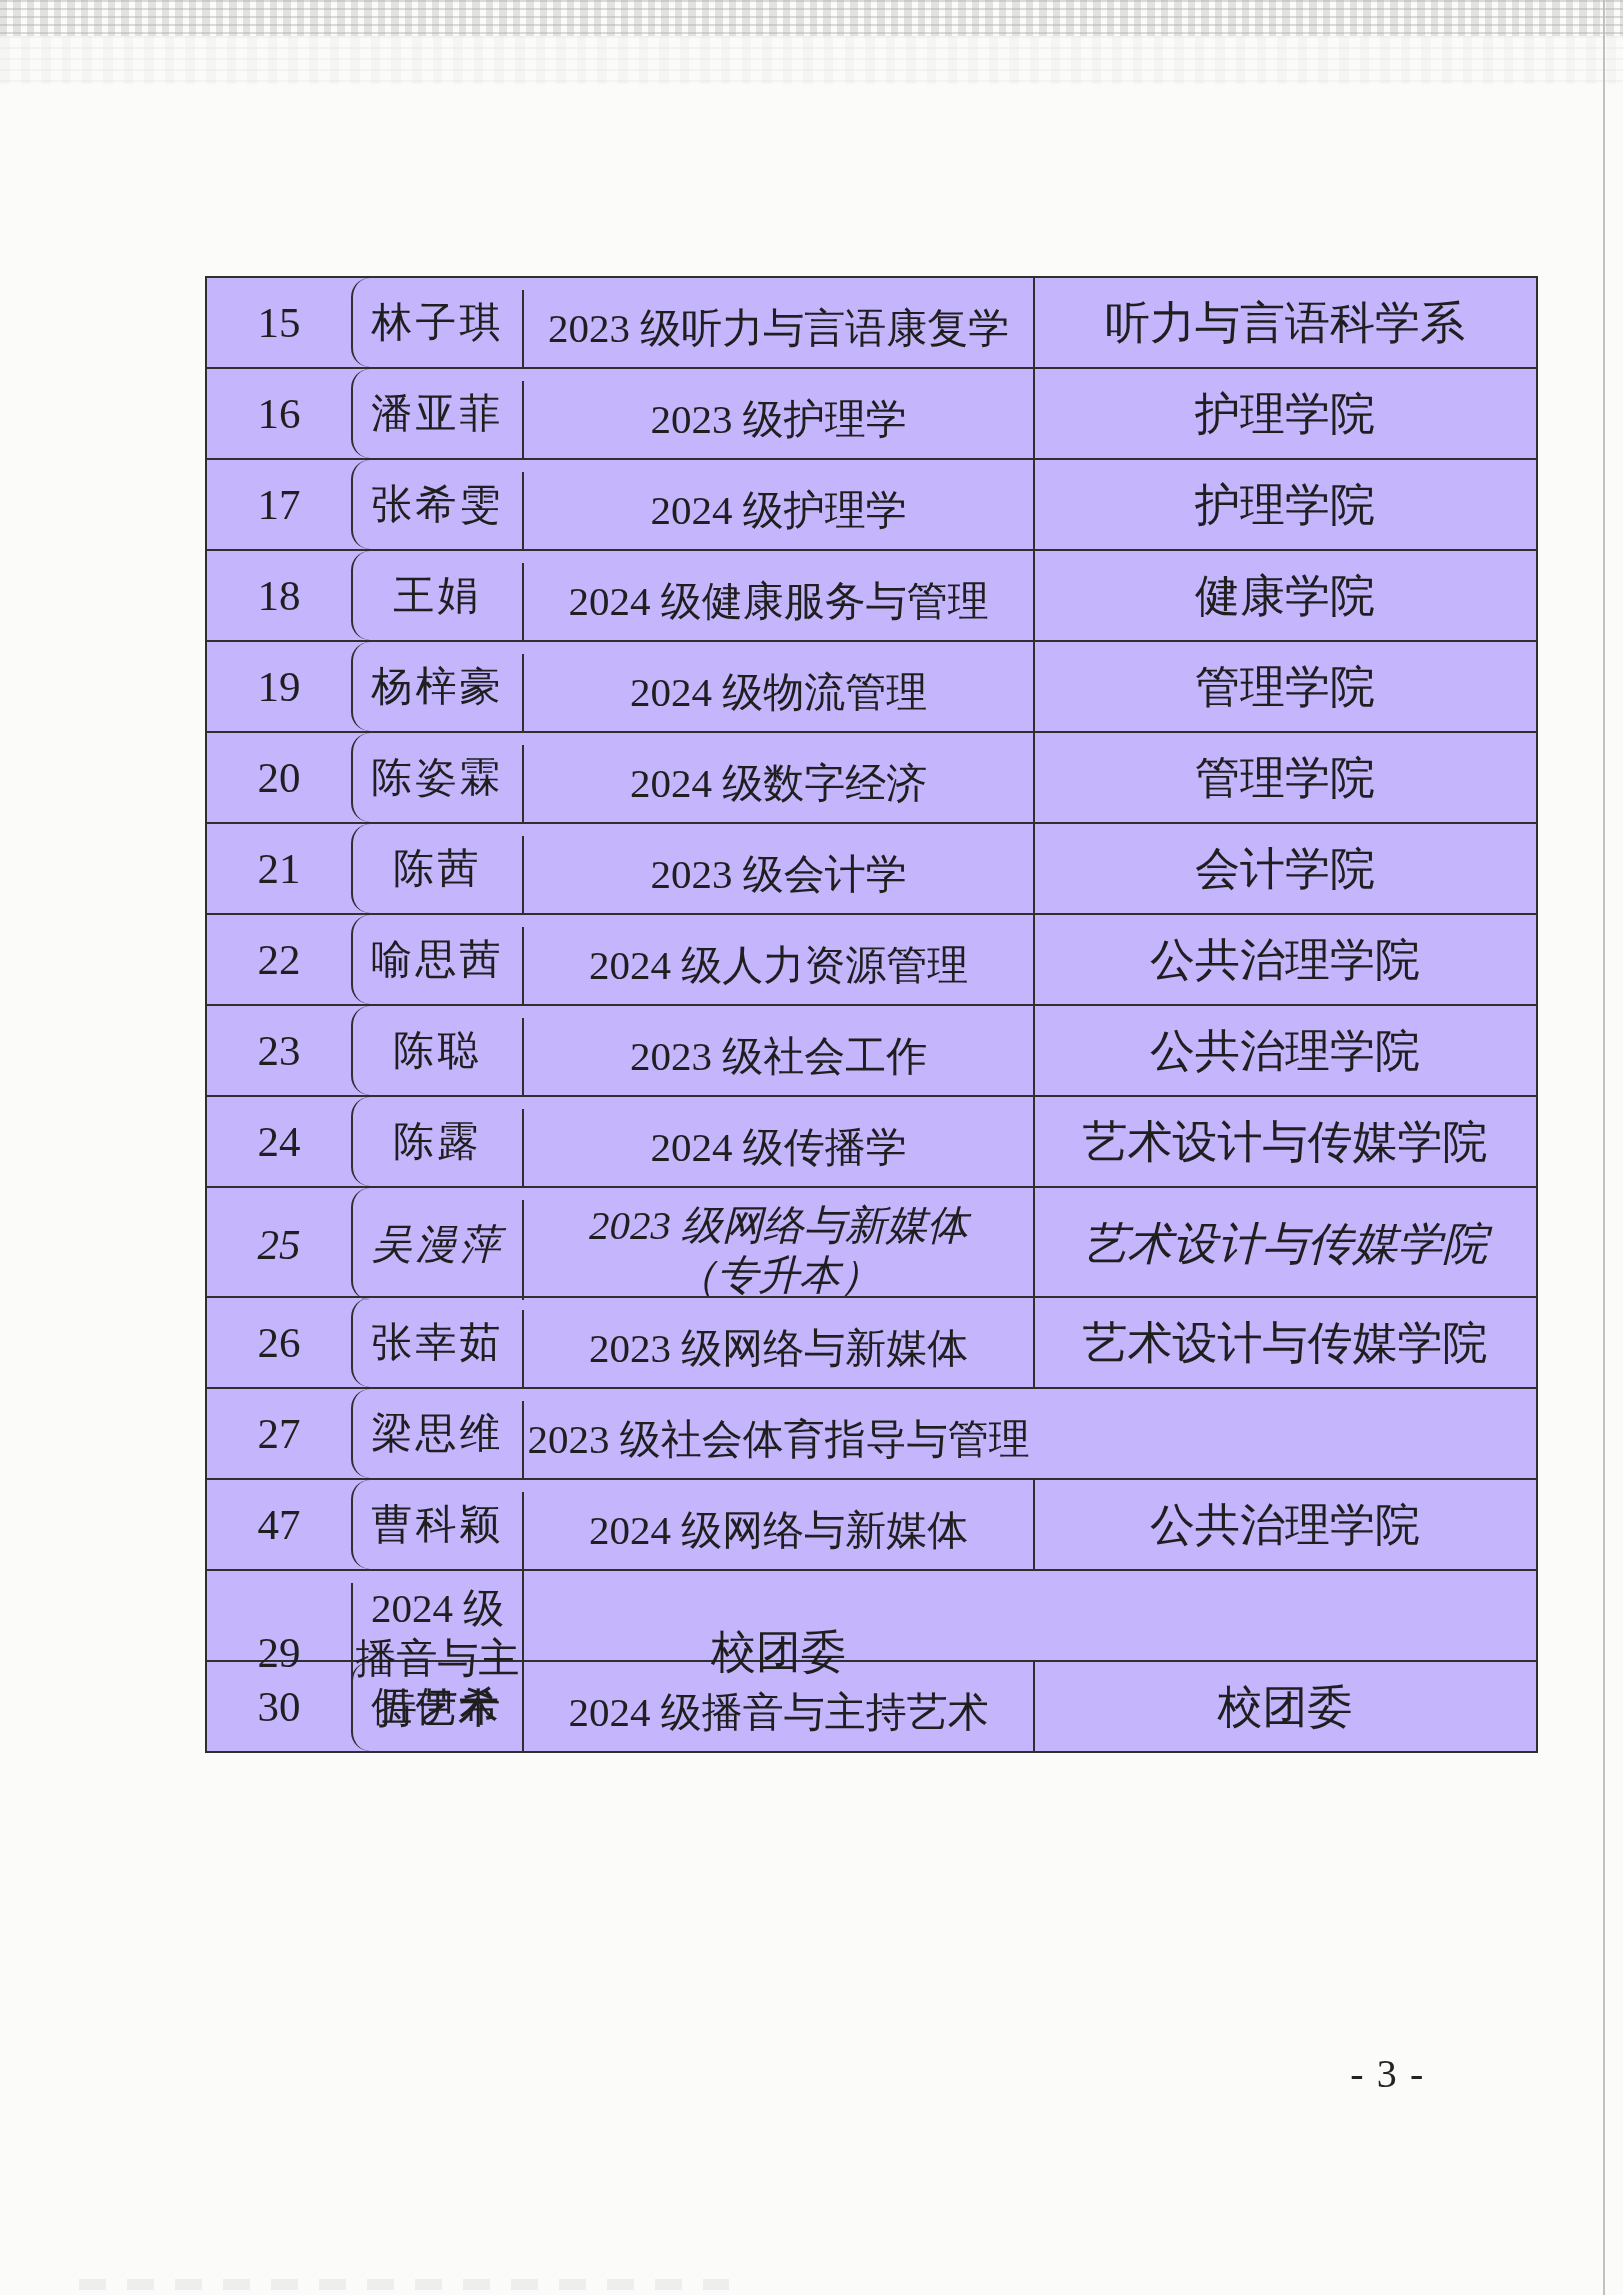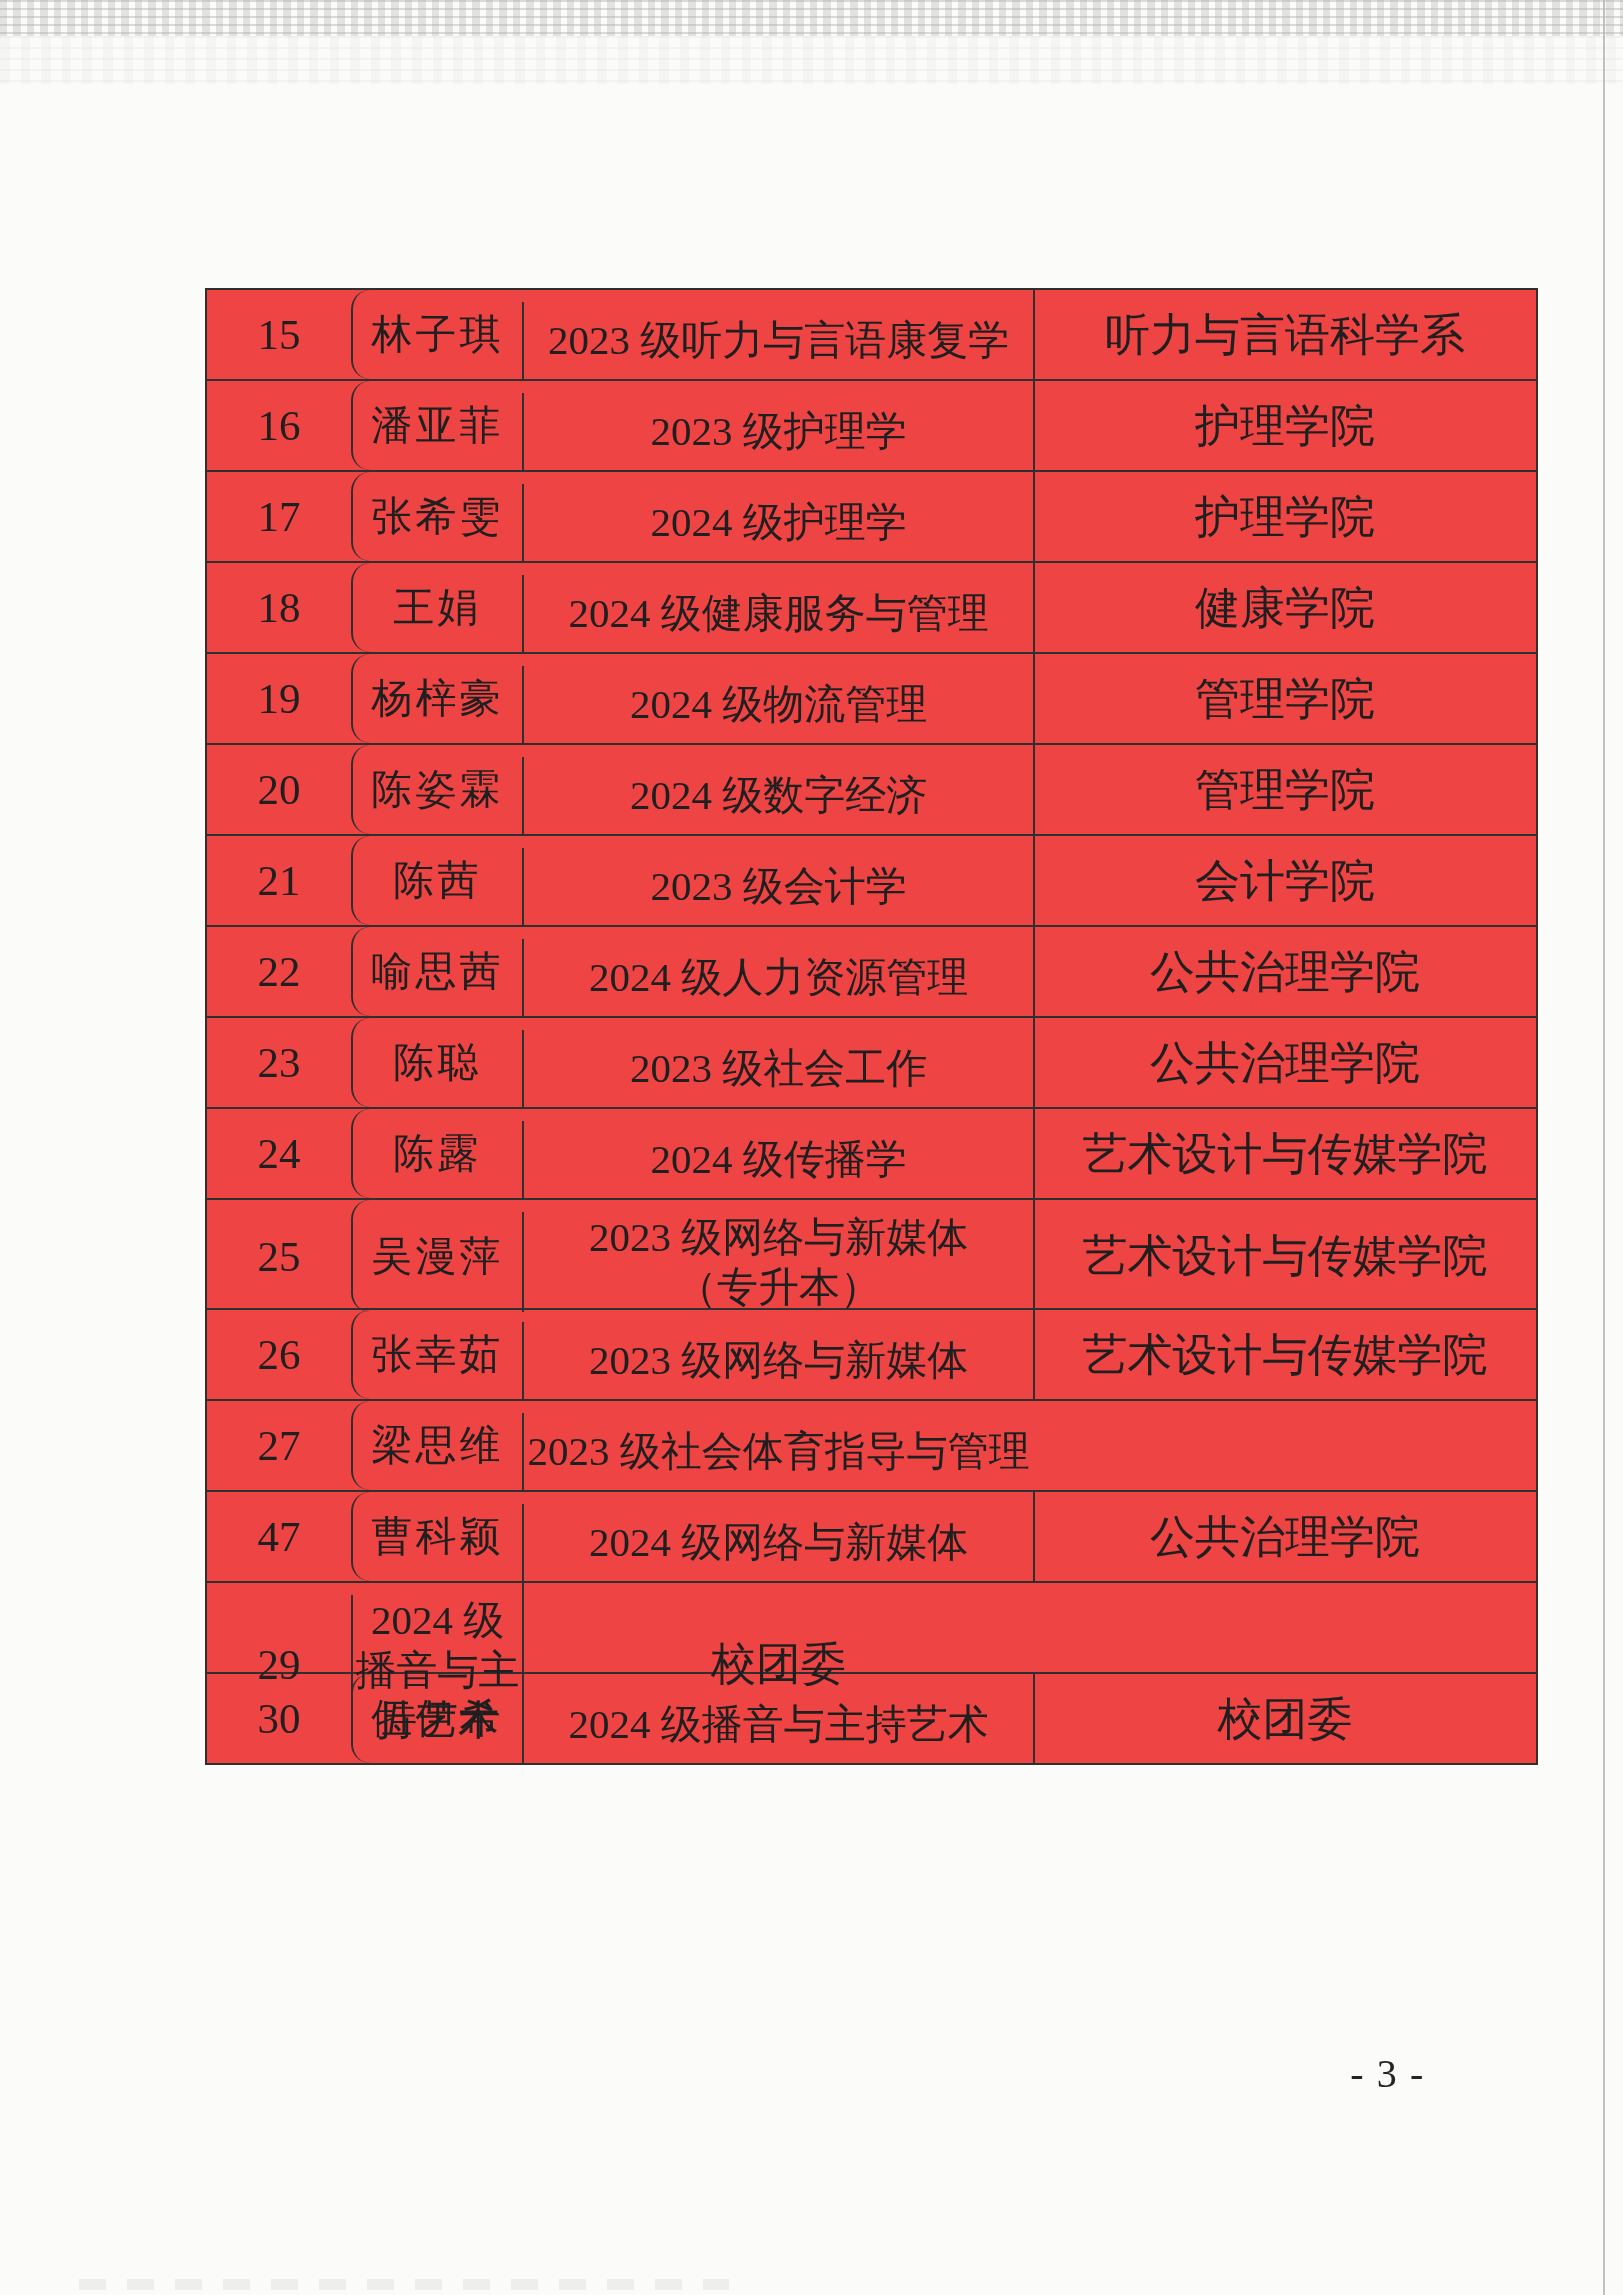--- a/index.html
+++ b/index.html
@@ -30,31 +30,31 @@
     position:absolute;top:0;bottom:0;left:1603px;width:1.6px;
     background:#b6b6b4;opacity:.85;
   }
   .scan-smudge-bottom{
     position:absolute;left:79px;bottom:4.8px;width:650px;height:11px;
     background:repeating-linear-gradient(90deg, rgba(120,120,120,.20) 0 27px, rgba(120,120,120,0) 27px 48px);
     opacity:.5;
   }
   
   #table-wrap{
-    position:absolute;left:205px;top:288px;width:1333px;
+    position:absolute;left:205px;top:276px;width:1333px;
     box-sizing:border-box;
     border:2.4px solid #2f2f2f;
-    background:#ef4444;
+    background:#c4b5fd;
   }
   .t-row{
     display:grid;
     grid-template-columns:144px 171px 511px 502px;
     height:89px;
   }
-  .t-row.tall{height:108px;}
+  .t-row.tall{height:108px;font-style:italic;}
   .t-row + .t-row{border-top:2.4px solid #2f2f2f;}
   .cell{
     box-sizing:border-box;
     display:flex;align-items:center;justify-content:center;
     text-align:center;
   }
   .cell + .cell{border-left:2.4px solid #2f2f2f;}
   .cell.no{font-size:43px;}
   .cell.name{font-size:41px;letter-spacing:3.2px;border-radius:19px;}
   .cell.major{font-size:41px;flex-direction:column;line-height:1.22;margin-top:12px;}

